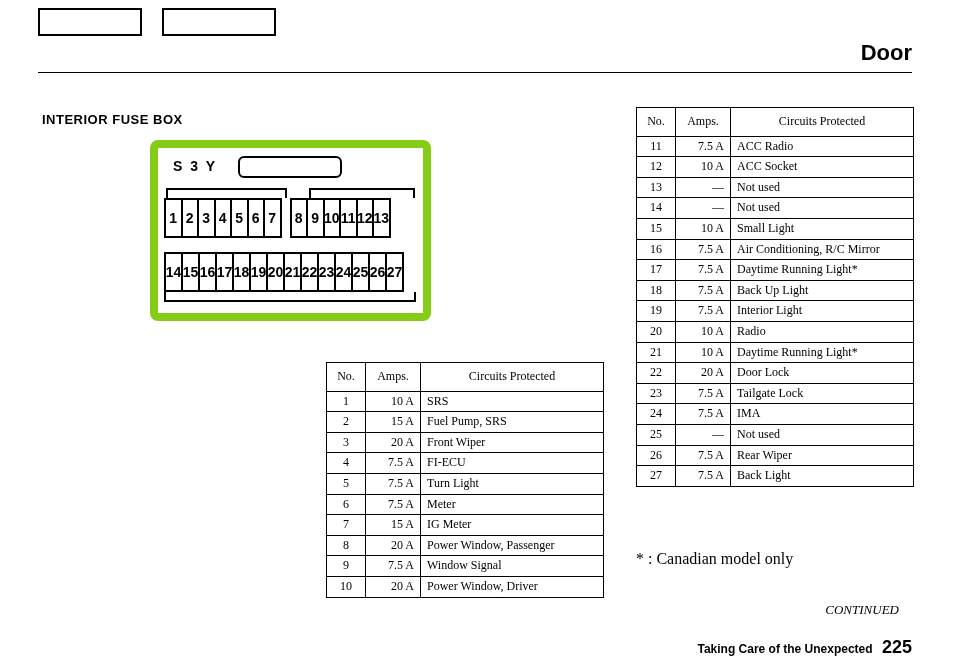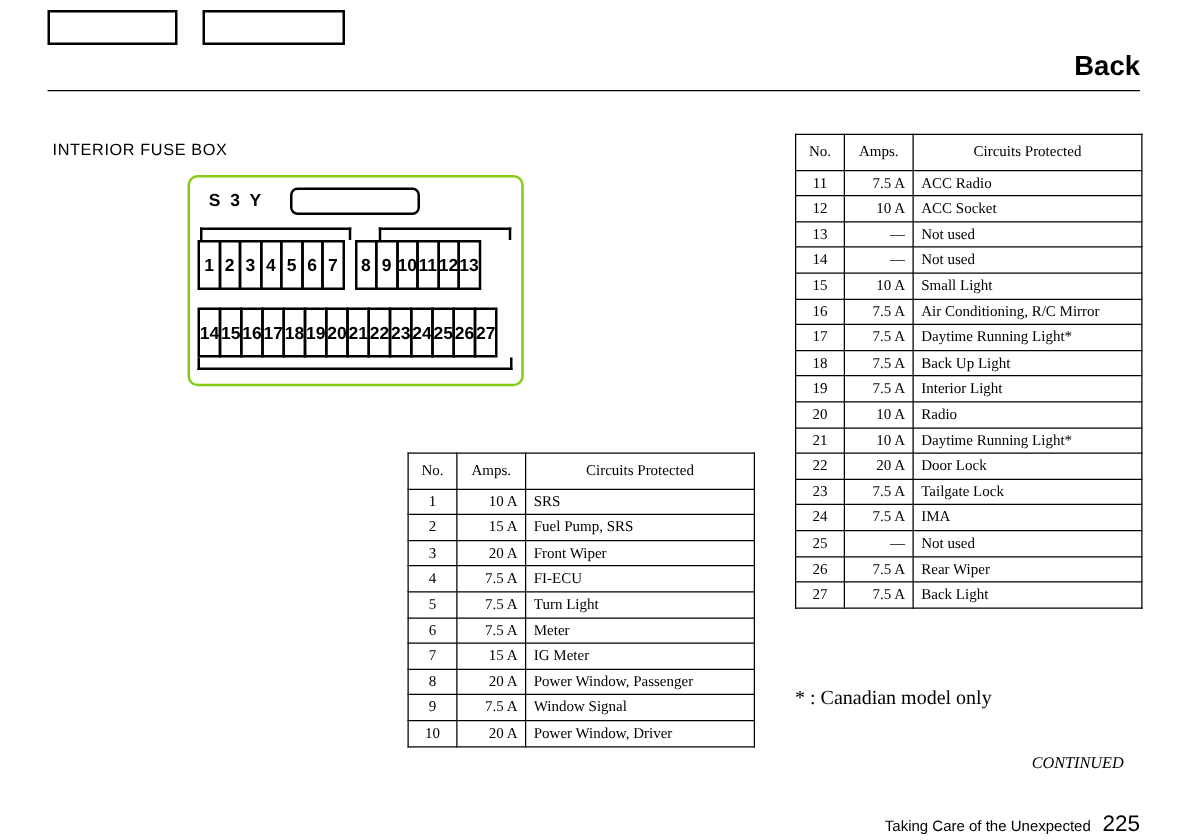--- a/index.html
+++ b/index.html
@@ -40,32 +40,32 @@
     top: 72px;
     left: 38px;
     right: 42px;
     border-top: 1px solid #000;
   }
   .section-title {
     position: absolute;
     top: 112px;
     left: 42px;
     font-family: Arial, sans-serif;
-    font-weight: normal;
+    font-weight: bold;
     font-size: 13px;
     letter-spacing: 0.5px;
   }
   
   .fusebox {
     position: absolute;
     top: 140px;
     left: 150px;
     width: 265px;
     height: 165px;
-    border: 2px solid #84cc16;
+    border: 8px solid #84cc16;
     border-radius: 8px;
   }
   .fusebox .code {
     position: absolute;
     top: 10px;
     left: 15px;
     font-family: Arial, sans-serif;
     font-weight: bold;
     font-size: 14px;
     letter-spacing: 2px;
@@ -157,40 +157,40 @@
   .continued {
     position: absolute;
     top: 602px;
     right: 55px;
     font-style: italic;
     font-size: 13px;
     text-align: right;
   }
   .footer {
     position: absolute;
-    bottom: 2px;
+    bottom: 14px;
     right: 42px;
     font-family: Arial, sans-serif;
     font-size: 12px;
-    font-weight: normal;
+    font-weight: bold;
   }
   .footer .pn {
     font-size: 18px;
     margin-left: 6px;
   }
 </style>
 </head>
 <body>
 
 <div class="top-boxes">
   <div class="top-box a"></div>
   <div class="top-box b"></div>
 </div>
 
-<div class="page-title">Back</div>
+<div class="page-title">Door</div>
 <div class="hr1"></div>
 
 <div class="section-title">INTERIOR FUSE BOX</div>
 
 <div class="fusebox">
   <div class="code">S 3 Y</div>
   <div class="latch"></div>
   <div class="top-rule left"></div>
   <div class="top-rule right"></div>
   <div class="row row1" id="fb-row1">

